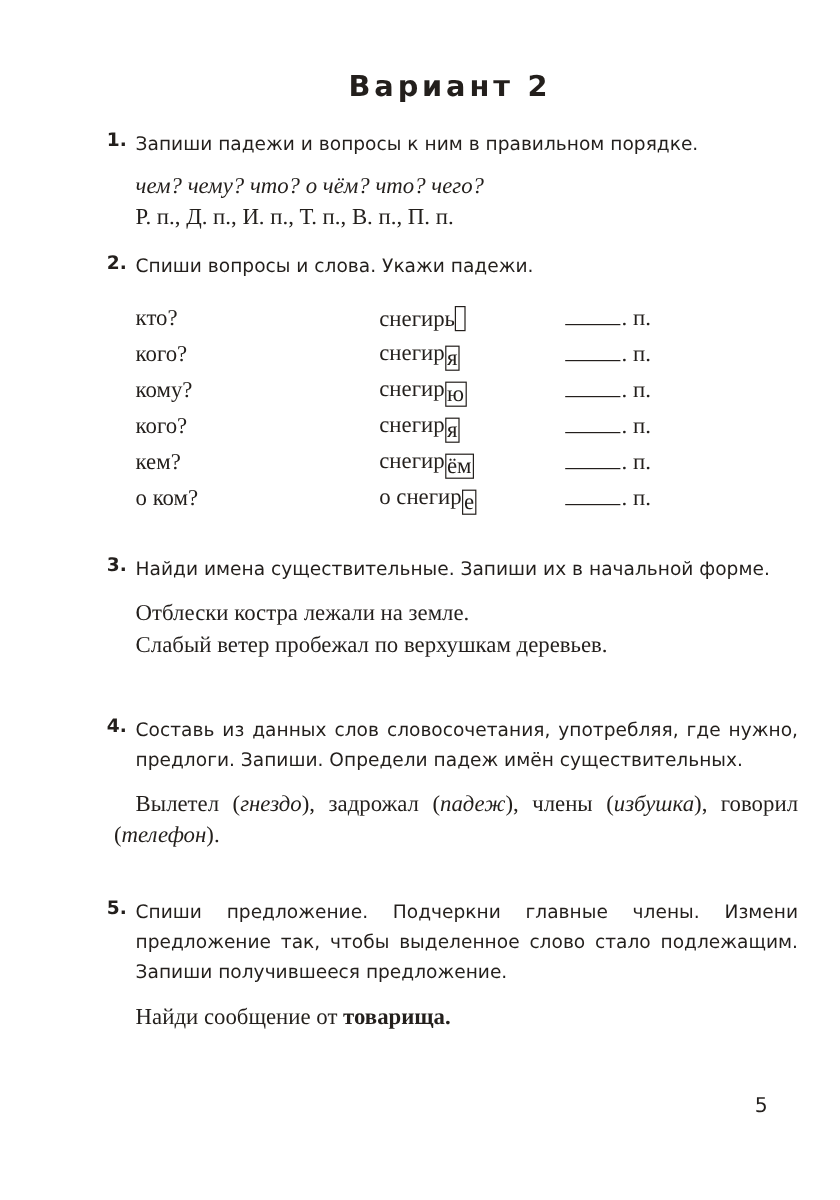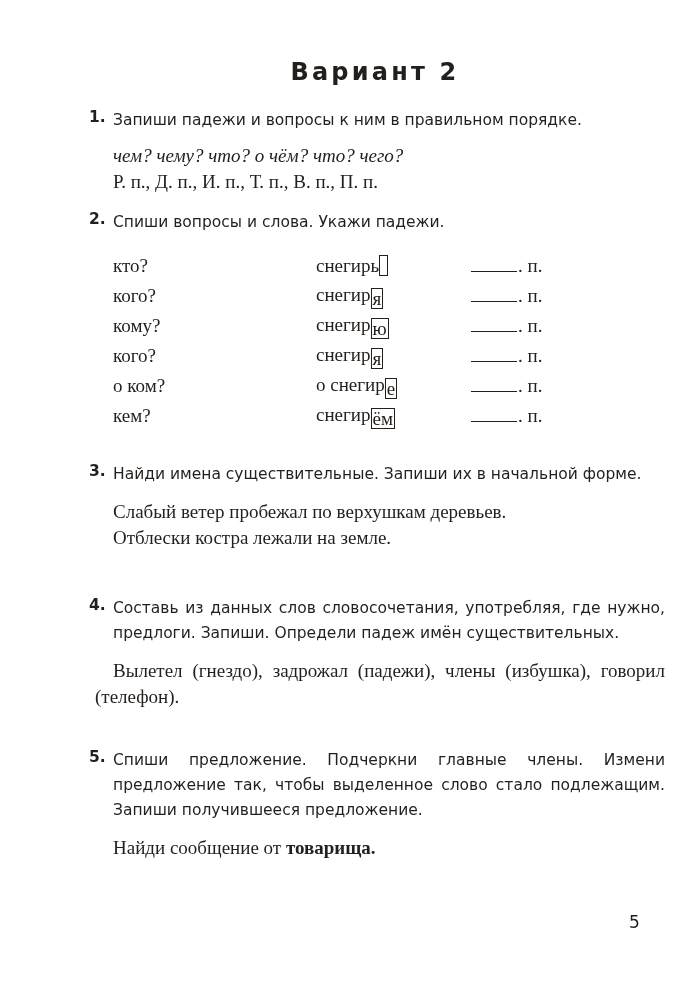--- a/index.html
+++ b/index.html
@@ -79,21 +79,21 @@
   .content .bd { font-weight: bold; }
   .content-para {
     font-family: "Liberation Serif", serif;
     font-size: 19px;
     line-height: 26px;
     color: #231f1c;
     padding-left: 6px;
     text-indent: 18px;
     text-align: justify;
   }
-  .content-para .it { }
+  .content-para .it { font-style: italic; }
 
   
   .decl-table {
     border-collapse: collapse;
     margin-left: 24px;
     font-family: "Liberation Serif", serif;
     font-size: 19px;
     color: #231f1c;
   }
   .decl-table td {
@@ -180,50 +180,50 @@
             <td class="col-q">кому?</td>
             <td class="col-w"><span>снегир</span><span class="ending-box">ю</span></td>
             <td class="col-a"><span class="blank-line"></span><span>. п.</span></td>
           </tr>
           <tr>
             <td class="col-q">кого?</td>
             <td class="col-w"><span>снегир</span><span class="ending-box">я</span></td>
             <td class="col-a"><span class="blank-line"></span><span>. п.</span></td>
           </tr>
           <tr>
+            <td class="col-q">кем?</td>
+            <td class="col-w"><span>снегир</span><span class="ending-box">ём</span></td>
+            <td class="col-a"><span class="blank-line"></span><span>. п.</span></td>
+          </tr>
+          <tr>
             <td class="col-q">о ком?</td>
             <td class="col-w"><span>о снегир</span><span class="ending-box">е</span></td>
             <td class="col-a"><span class="blank-line"></span><span>. п.</span></td>
           </tr>
-          <tr>
-            <td class="col-q">кем?</td>
-            <td class="col-w"><span>снегир</span><span class="ending-box">ём</span></td>
-            <td class="col-a"><span class="blank-line"></span><span>. п.</span></td>
-          </tr>
         </tbody>
     </table>
   </div>
 
   <div class="task" style="top:462px;">
     <div class="task-head">
       <span class="task-num">3.</span>
       <div class="task-prompt">Найди имена существительные. Запиши их в начальной форме.</div>
     </div>
     <div class="content" style="margin-top:12px;">
+      <div class="ind">Отблески костра лежали на земле.</div>
       <div class="ind">Слабый ветер пробежал по верхушкам деревьев.</div>
-      <div class="ind">Отблески костра лежали на земле.</div>
     </div>
   </div>
 
   <div class="task" style="top:596px;">
     <div class="task-head">
       <span class="task-num">4.</span>
       <div class="task-prompt">Составь из данных слов словосочетания, употребляя, где нужно, предлоги. Запиши. Определи падеж имён существи­тельных.</div>
     </div>
-    <div class="content-para" style="margin-top:12px;" id="task-4-sentence"><span>Вылетел (</span><span class="it">гнездо</span><span>), задрожал (</span><span class="it">падежи</span><span>), члены (</span><span class="it">избушка</span><span>), говорил (</span><span class="it">телефон</span><span>).</span></div>
+    <div class="content-para" style="margin-top:12px;" id="task-4-sentence"><span>Вылетел (</span><span class="it">гнездо</span><span>), задрожал (</span><span class="it">падеж</span><span>), члены (</span><span class="it">избушка</span><span>), говорил (</span><span class="it">телефон</span><span>).</span></div>
   </div>
 
   <div class="task" style="top:748px;">
     <div class="task-head">
       <span class="task-num">5.</span>
       <div class="task-prompt">Спиши предложение. Подчеркни главные члены. Измени предложение так, чтобы выделенное слово стало подле­жащим. Запиши получившееся предложение.</div>
     </div>
     <div class="content" style="margin-top:12px;">
       <div class="ind" id="task-5-sentence"><span>Найди сообщение от </span><span class="bd">товарища.</span></div>
     </div>

